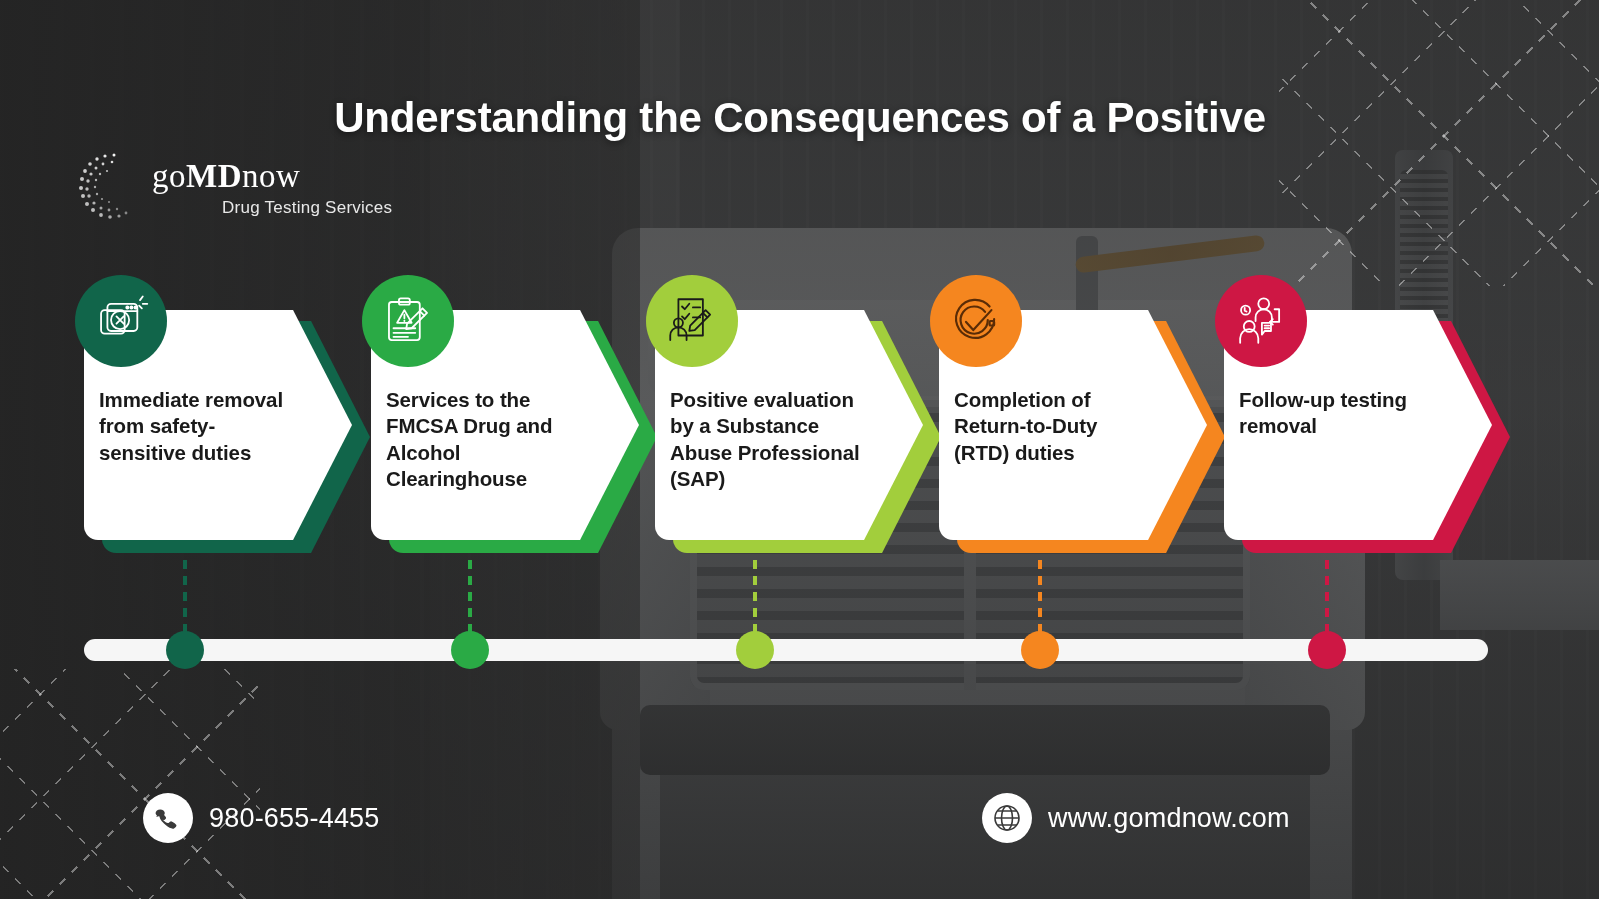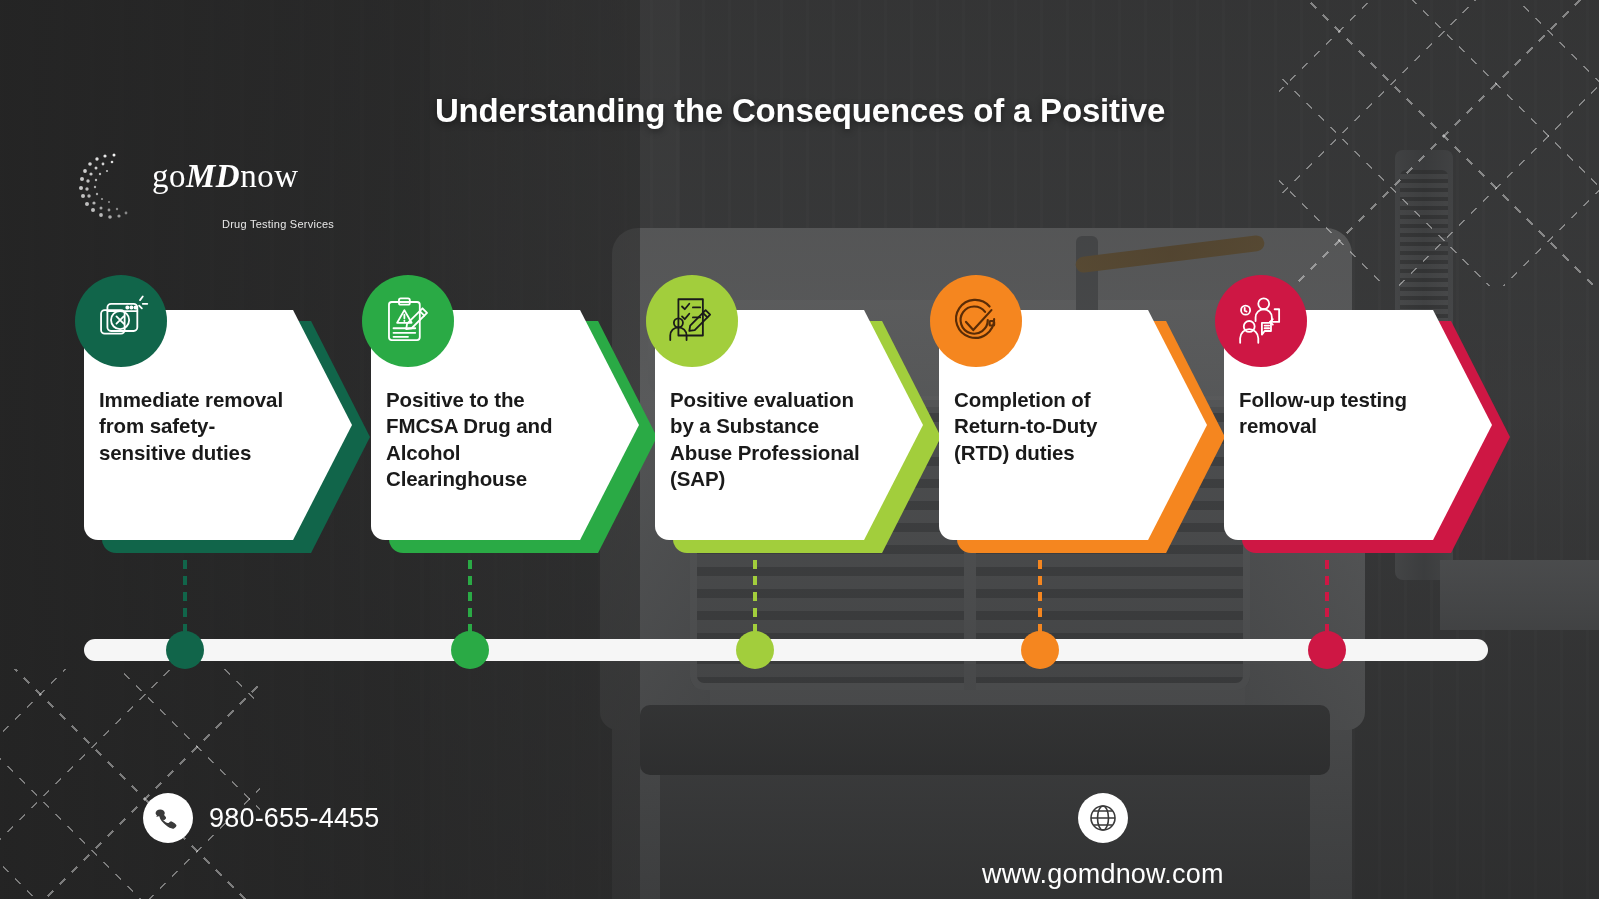--- a/index.html
+++ b/index.html
@@ -141,31 +141,31 @@
   #lattice-bl { left: -40px; bottom: -30px; width: 300px; height: 260px; }
 
   
   #logo { position: absolute; left: 74px; top: 146px; width: 300px; height: 82px; }
   .logo-swirl { position:absolute; left:0; top:4px; width:74px; height:74px; }
   .logo-word {
     position: absolute; left: 78px; top: 12px;
     font-family: "Liberation Serif", serif;
     font-size: 33px; color: #ffffff; letter-spacing: .5px; white-space: nowrap;
   }
-  .logo-word .it { font-style: italic; font-weight: bold; }
+  .logo-word .it { font-weight: bold; }
   .logo-sub {
     position: absolute; left: 148px; top: 52px;
-    font-size: 11px; color: #e8e8e8; letter-spacing: .25px; white-space: nowrap; margin-top: 20px;
+    font-size: 17px; color: #e8e8e8; letter-spacing: .25px; white-space: nowrap;
   }
 
   
   #title {
     position: absolute; left: 230px; top: 84px; width: 1140px;
     text-align: center; color: #ffffff;
-    font-size: 33px; font-weight: bold; line-height: 1.62;
+    font-size: 42px; font-weight: bold; line-height: 1.62;
     letter-spacing: -.2px;
     text-shadow: 0 2px 7px rgba(0,0,0,.45);
   }
 
   
   #steps { position: absolute; left: 0; top: 0; width: 1599px; height: 817px; }
 
   .step { position: absolute; top: 275px; }
 
   .chev-back, .chev-front {
@@ -200,21 +200,21 @@
   }
 
   #timeline-bar {
     position: absolute; left: 84px; top: 639px; width: 1404px; height: 22px;
     background: #f6f6f6; border-radius: 11px;
   }
 
   
   .footer-item { position: absolute; display: flex; align-items: center; gap: 16px; }
   #footer-phone { left: 143px; top: 793px; }
-  #footer-web   { left: 982px; top: 793px; flex-direction: column; }
+  #footer-web   { left: 982px; top: 793px; }
   .footer-ico {
     width: 50px; height: 50px; border-radius: 50%;
     background: #ffffff; display:flex; align-items:center; justify-content:center;
     flex: 0 0 auto;
   }
   .footer-ico svg { width: 34px; height: 34px; display:block; }
   .footer-text { color: #ffffff; font-size: 27px; letter-spacing: .2px; white-space: nowrap; }
 </style>
 </head>
 <body>
@@ -310,21 +310,21 @@
           <circle cx="31" cy="31" r="10"></circle>
           <path d="M27 27l8 8M35 27l-8 8"></path>
           <path d="M53 9l3-4M56 13h5M52 15l3 3"></path>
         </svg>
       </div>
     </div>
 
     <div class="step" style="left:362px;">
       <div class="chev-back" style="background:#2aaa45;"></div>
       <div class="chev-front"></div>
-      <div class="step-card-text">Positive to the FMCSA Drug and Alcohol Clearinghouse</div>
+      <div class="step-card-text">Services to the FMCSA Drug and Alcohol Clearinghouse</div>
       <div class="icon-badge" style="background:#2aaa45;">
         <svg viewBox="0 0 64 64" fill="none" stroke="#ffffff" stroke-width="2" stroke-linecap="round" stroke-linejoin="round">
           <rect x="11" y="11" width="34" height="42" rx="3"></rect>
           <rect x="22" y="7" width="12" height="7" rx="2"></rect>
           <path d="M28 20l8 14H20z"></path>
           <path d="M28 25v4M28 31.5v.5"></path>
           <path d="M16 40h24M16 45h24M16 49.5h16"></path>
           <path d="M48 18l5 5-17 17-6 1 1-6z"></path>
           <path d="M45 21l5 5"></path>
         </svg>

